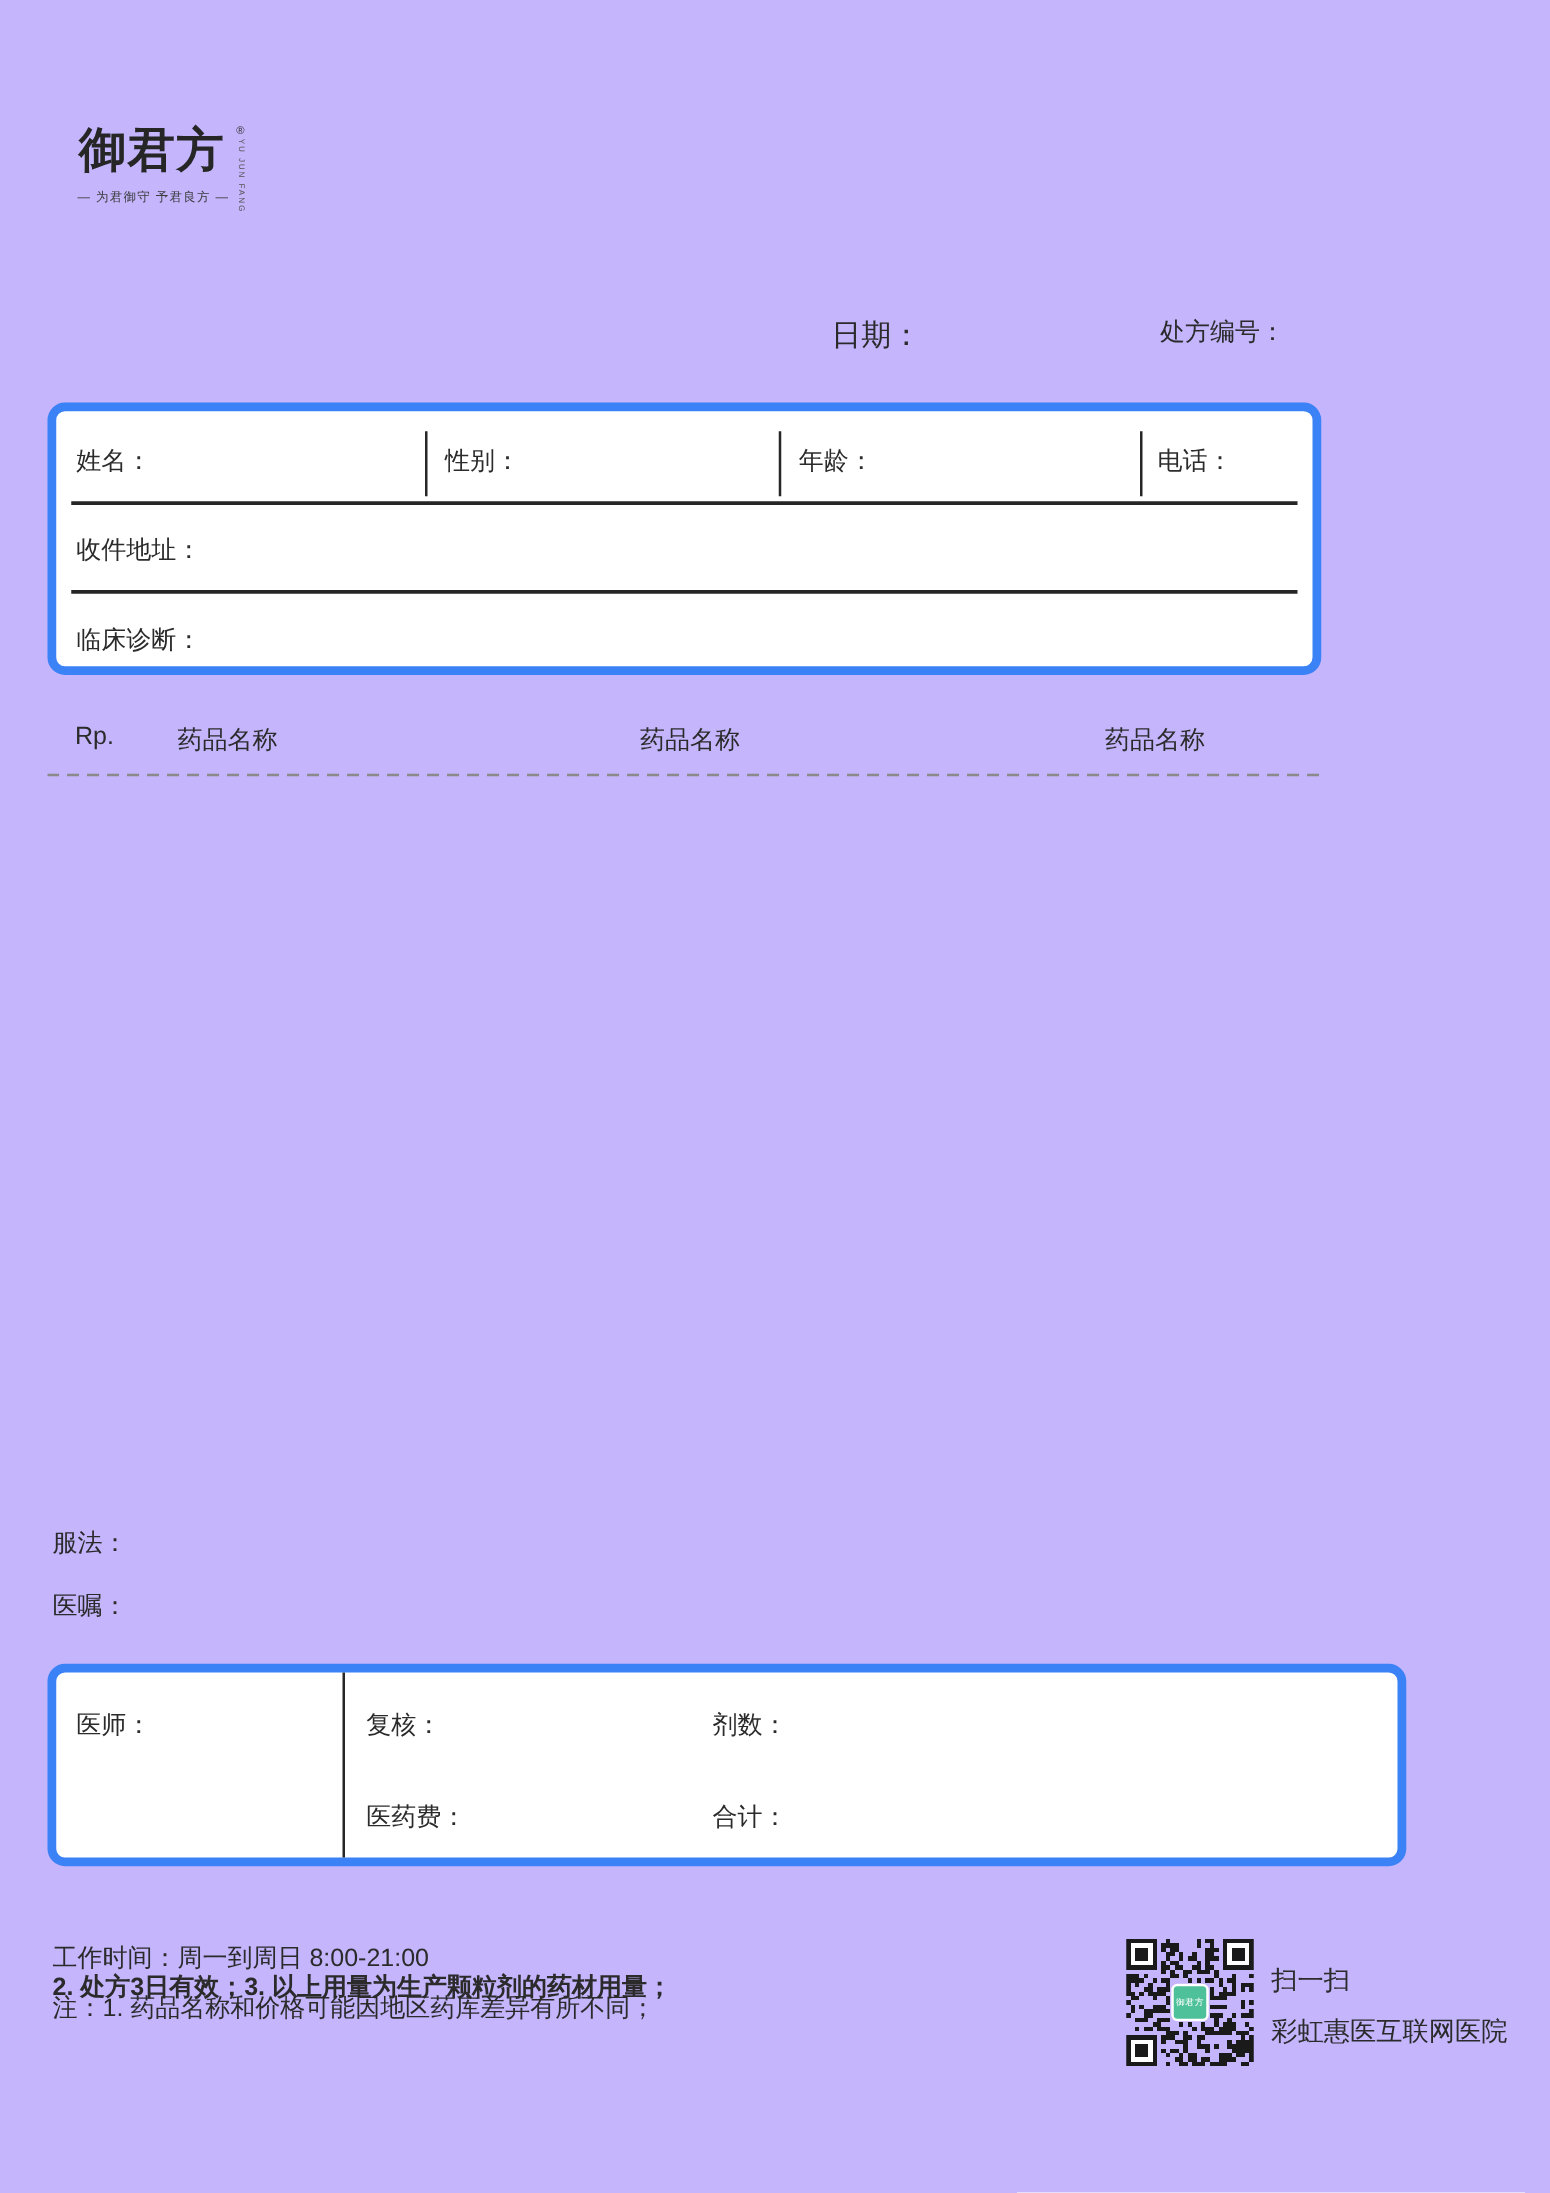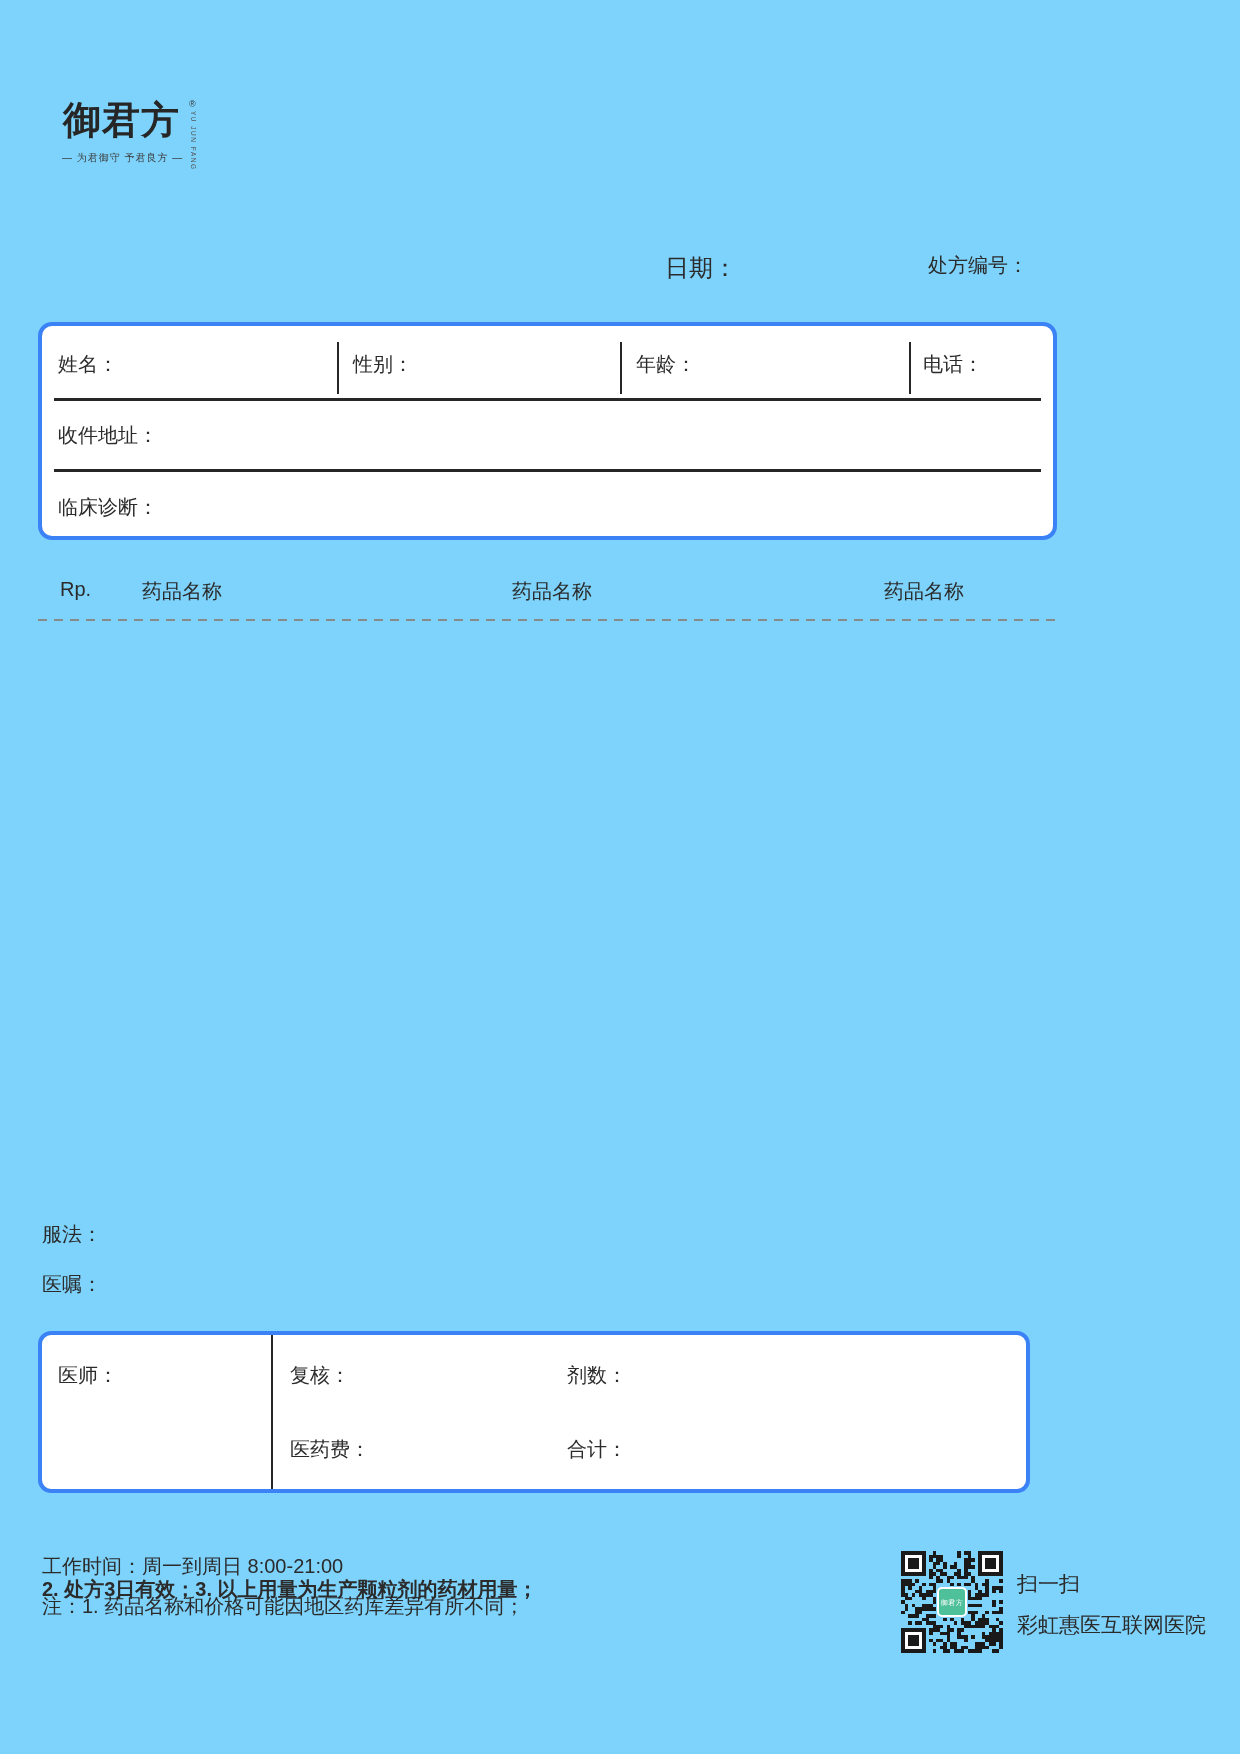--- a/index.html
+++ b/index.html
@@ -1,19 +1,19 @@
 <!DOCTYPE html>
 <html><head>
 <meta charset="utf-8">
 <style>
   html,body{margin:0;padding:0;background:#ffffff;}
   .page{
     position:relative;
     width:1240px;height:1754px;
-    background:#7dd3fc;
+    background:#c4b5fd;
     font-family:"Liberation Sans","DejaVu Sans",sans-serif;
     color:#2b2b2b;
     overflow:hidden;
   }
   .abs{position:absolute;white-space:nowrap;}
 
   
   .logo-cn{
     left:63px;top:101px;
     font-family:"DejaVu Serif","Liberation Serif",serif;
@@ -30,24 +30,24 @@
   .hospital{left:215px;top:114px;font-size:31px;font-weight:900;letter-spacing:1px;color:#262626;line-height:1.2;}
 
   
   .reminder{left:42px;top:252px;font-size:20px;}
   .date-label{left:665px;top:252px;font-size:24px;}
   .rxno-label{left:928px;top:252px;font-size:20px;}
 
   
   .box{
     position:absolute;box-sizing:border-box;
-    border:4px solid #3b82f6;border-radius:14px;background:#fff;font-family:Liberation Mono, monospace;
+    border:7px solid #3b82f6;border-radius:14px;background:#fff;
   }
   .patient-box{left:38px;top:322px;width:1019px;height:218px;}
-  .signoff-box{left:38px;top:1331px;width:992px;height:162px;border-radius:13px;}
+  .signoff-box{left:38px;top:1331px;width:1087px;height:162px;}
   .lbl{position:absolute;font-size:20px;color:#2b2b2b;white-space:nowrap;line-height:1.2;}
   .vdiv{position:absolute;width:2px;background:#262626;}
   .hline{position:absolute;left:12px;right:12px;height:3px;background:#262626;}
 
   
   .rp-label{left:60px;top:578px;font-size:20px;}
   .drug-col1{left:142px;top:578px;font-size:20px;}
   .drug-col2{left:512px;top:578px;font-size:20px;}
   .drug-col3{left:884px;top:578px;font-size:20px;}
   .dash-sep{

